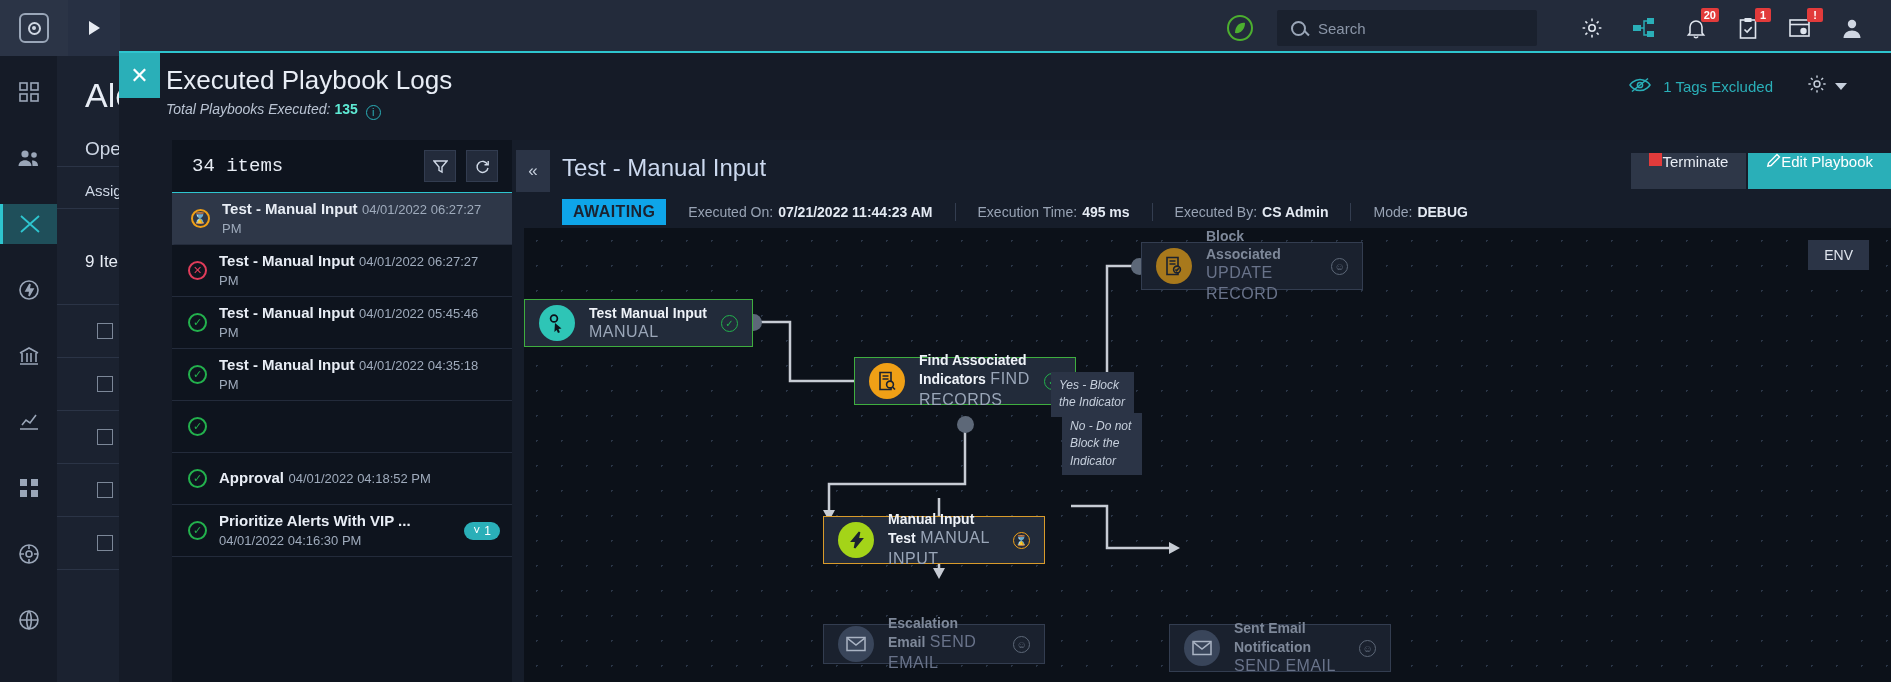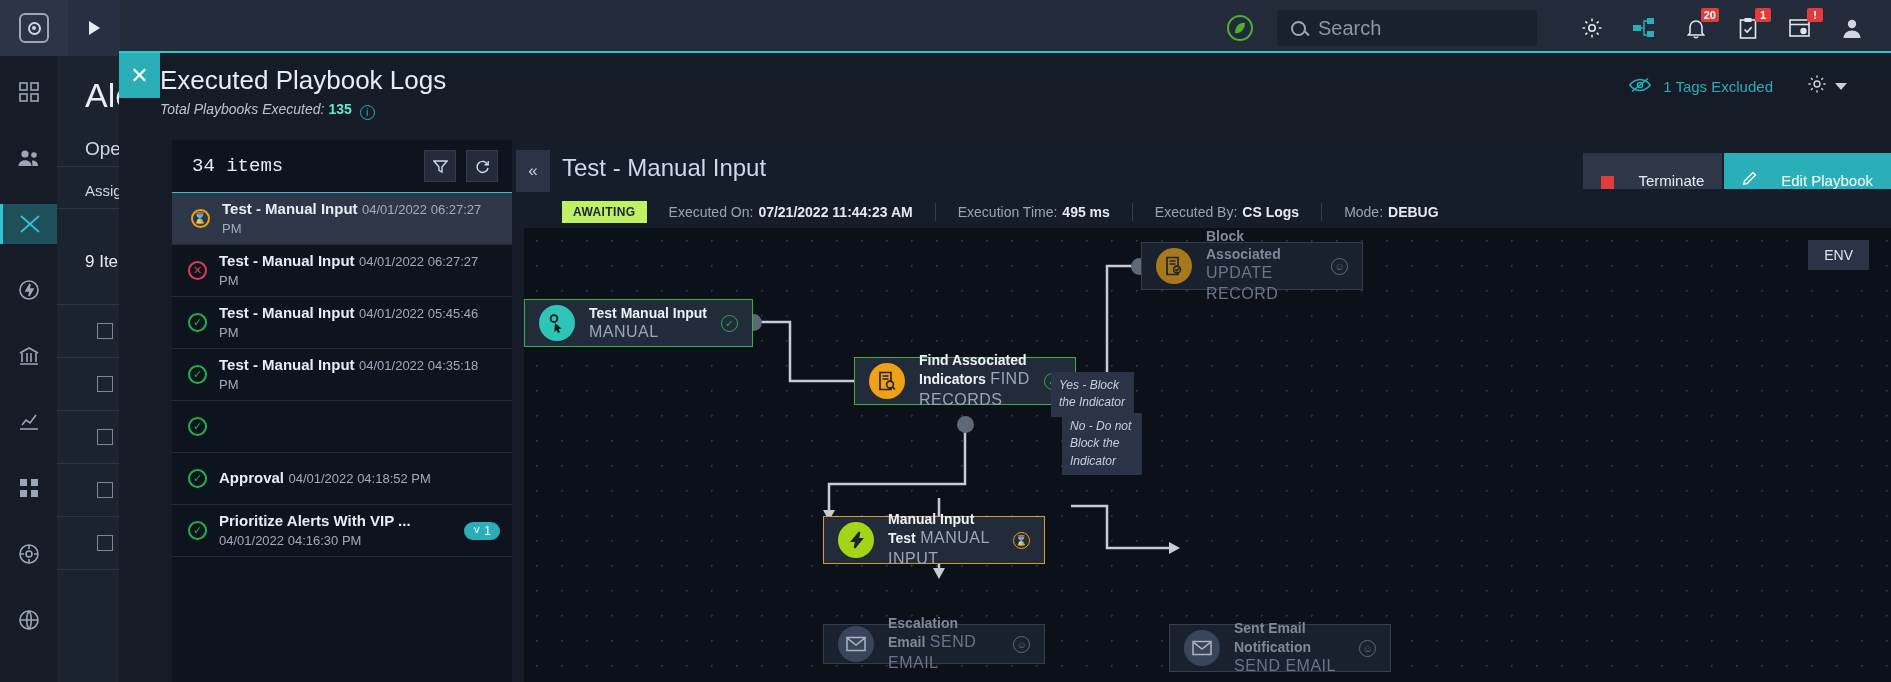--- a/index.html
+++ b/index.html
@@ -39,21 +39,21 @@
     width: 30px; height: 30px; margin-right: 22px;
     display: flex; align-items: center; justify-content: center;
   }
   .leaf-circle { width: 26px; height: 26px; border: 2px solid #4caf2f; border-radius: 50%;
     display:flex; align-items:center; justify-content:center; color:#4caf2f; font-size: 15px; }
 
   .search-box {
     width: 260px; height: 36px; background: #1a212e; border-radius: 2px;
     display: flex; align-items: center; padding: 0 14px; gap: 12px;
   }
-  .search-box .ph { color: #8b96a8; font-size: 20px; }
+  .search-box .ph { color: #8b96a8; font-size: 15px; }
   .mag { width: 15px; height: 15px; border: 2px solid #9aa6b8; border-radius: 50%; position: relative; flex: none; }
   .mag::after { content: ""; position: absolute; width: 7px; height: 2px; background: #9aa6b8; transform: rotate(45deg); right: -6px; bottom: 0px; }
 
   .top-icons { display: flex; align-items: center; gap: 26px; margin-left: 42px; margin-right: 26px; }
   .ticon { position: relative; width: 26px; height: 26px; color: #dfe5ee; display: flex; align-items: center; justify-content: center; }
   .ticon svg { display: block; }
   .badge {
     position: absolute; top: -7px; right: -10px; background: #e23b3b; color: #fff;
     font-size: 11px; font-weight: bold; border-radius: 2px; padding: 0 3px; min-width: 16px; text-align: center; line-height: 14px;
   }
@@ -86,21 +86,21 @@
   .modal {
     position: absolute; top: 51px; left: 119px; width: 1772px; height: 631px;
     background: #151b27; border-top: 2px solid #2ec5cf;
   }
   .close-tab {
     position: absolute; top: 0; left: 0; width: 41px; height: 45px; background: #2aafb8;
     display: flex; align-items: center; justify-content: center; cursor: pointer;
   }
   .close-x { color: #fff; font-size: 22px; line-height: 1; }
 
-  .modal-head { position: absolute; top: 0; left: 31px; right: 0; height: 90px; }
+  .modal-head { position: absolute; top: 0; left: 37px; right: 0; height: 90px; }
   .modal-title { position: absolute; top: 12px; left: 10px; font-size: 26px; color: #e8edf5; }
   .modal-sub { position: absolute; top: 48px; left: 10px; font-size: 14px; color: #b9c3d2; font-style: italic; }
   .modal-sub b { color: #5eead4; font-style: normal; }
   .info-circ { display: inline-flex; width: 15px; height: 15px; border: 1px solid #2aafb8; border-radius: 50%;
     color: #2aafb8; font-size: 11px; align-items: center; justify-content: center; font-style: normal; vertical-align: -2px; margin-left: 4px;}
 
   .tags-excluded { position: absolute; top: 24px; right: 118px; display: flex; align-items: center; gap: 12px; color: #2aafb8; font-size: 15px; }
   .gear-right { position: absolute; top: 20px; right: 44px; display: flex; align-items: center; gap: 7px; color: #c6cfdc; }
   .caret-d { width: 0; height: 0; border-left: 6px solid transparent; border-right: 6px solid transparent; border-top: 7px solid #c6cfdc; }
 
@@ -120,27 +120,27 @@
   .st.wait { border-color: #f0a016; color: #f0a016; }
   .st.err { border-color: #e03c5a; color: #e03c5a; }
   .pill { background: #2aafb8; color: #fff; font-size: 12px; border-radius: 11px; padding: 2px 9px; display: flex; align-items: center; gap: 4px; }
 
   
   .detail { position: absolute; top: 87px; left: 393px; right: 0; bottom: 0; background: #161d2a; }
   .collapse-btn { position: absolute; top: 10px; left: 4px; width: 34px; height: 42px; background: #2b3446; color: #c6cfdc;
     display: flex; align-items: center; justify-content: center; font-size: 17px; cursor: pointer; }
   .detail-title { position: absolute; top: 14px; left: 50px; font-size: 24px; color: #ccd9ef; }
   .btn-row { position: absolute; top: 13px; right: 0; display: flex; gap: 2px; }
-  .btn { height: 36px; display: flex; align-items: flex-end; gap: 24px; padding: 0 18px; font-size: 15px; cursor: pointer; }
+  .btn { height: 36px; display: flex; align-items: flex-start; gap: 0; padding: 0 18px; font-size: 15px; cursor: pointer; }
   .btn-term { background: #2e3748; color: #e8edf5; }
   .sq-red { width: 13px; height: 13px; background: #e23b3b; }
   .btn-edit { background: #2aafb8; color: #fff; }
 
   .status-row { position: absolute; top: 59px; left: 50px; right: 0; height: 26px; display: flex; align-items: center; gap: 0; }
-  .awaiting { background: #bef264; color: #1b2230; font-size: 12px; font-weight: bold; padding: 4px 11px; letter-spacing: .4px; }
+  .awaiting { background: #0ea5e9; color: #1b2230; font-size: 16px; font-weight: bold; padding: 4px 11px; letter-spacing: .4px; }
   .sfield { color: #98a3b4; font-size: 14px; padding: 0 22px; border-right: 1px solid #333d50; height: 18px; display: flex; align-items: center; }
   .sfield:last-child { border-right: none; }
   .sfield b { color: #e4eaf3; font-weight: bold; margin-left: 5px; }
 
   
   .canvas {
     position: absolute; top: 88px; left: 12px; right: 0; bottom: 0; background: #0c1119;
     background-image: radial-gradient(#2a3546 1px, transparent 1px);
     background-size: 25px 25px; overflow: hidden;
   }
@@ -468,21 +468,21 @@
       <span class="sfield">
         <span>Executed On:</span>
         <b>07/21/2022 11:44:23 AM</b>
       </span>
       <span class="sfield">
         <span>Execution Time:</span>
         <b>495 ms</b>
       </span>
       <span class="sfield">
         <span>Executed By:</span>
-        <b>CS Logs</b>
+        <b>CS Admin</b>
       </span>
       <span class="sfield">
         <span>Mode:</span>
         <b>DEBUG</b>
       </span>
     </div>
 
     <div class="canvas">
       <div class="env-badge">ENV</div>
 

